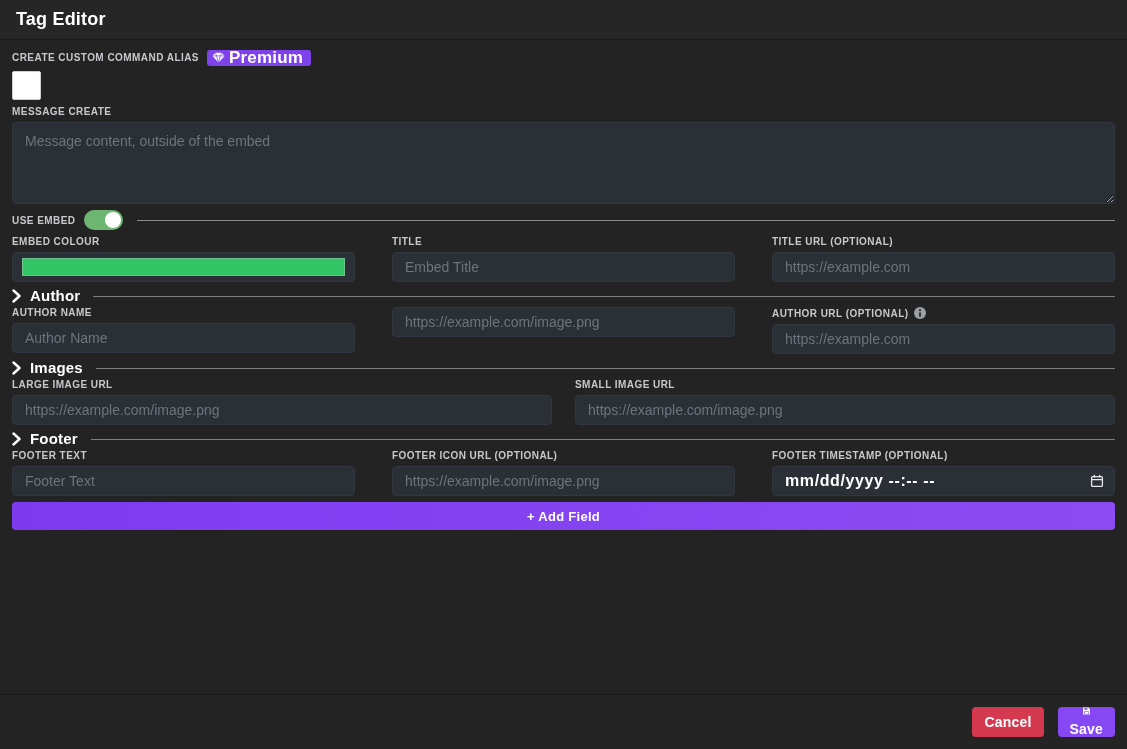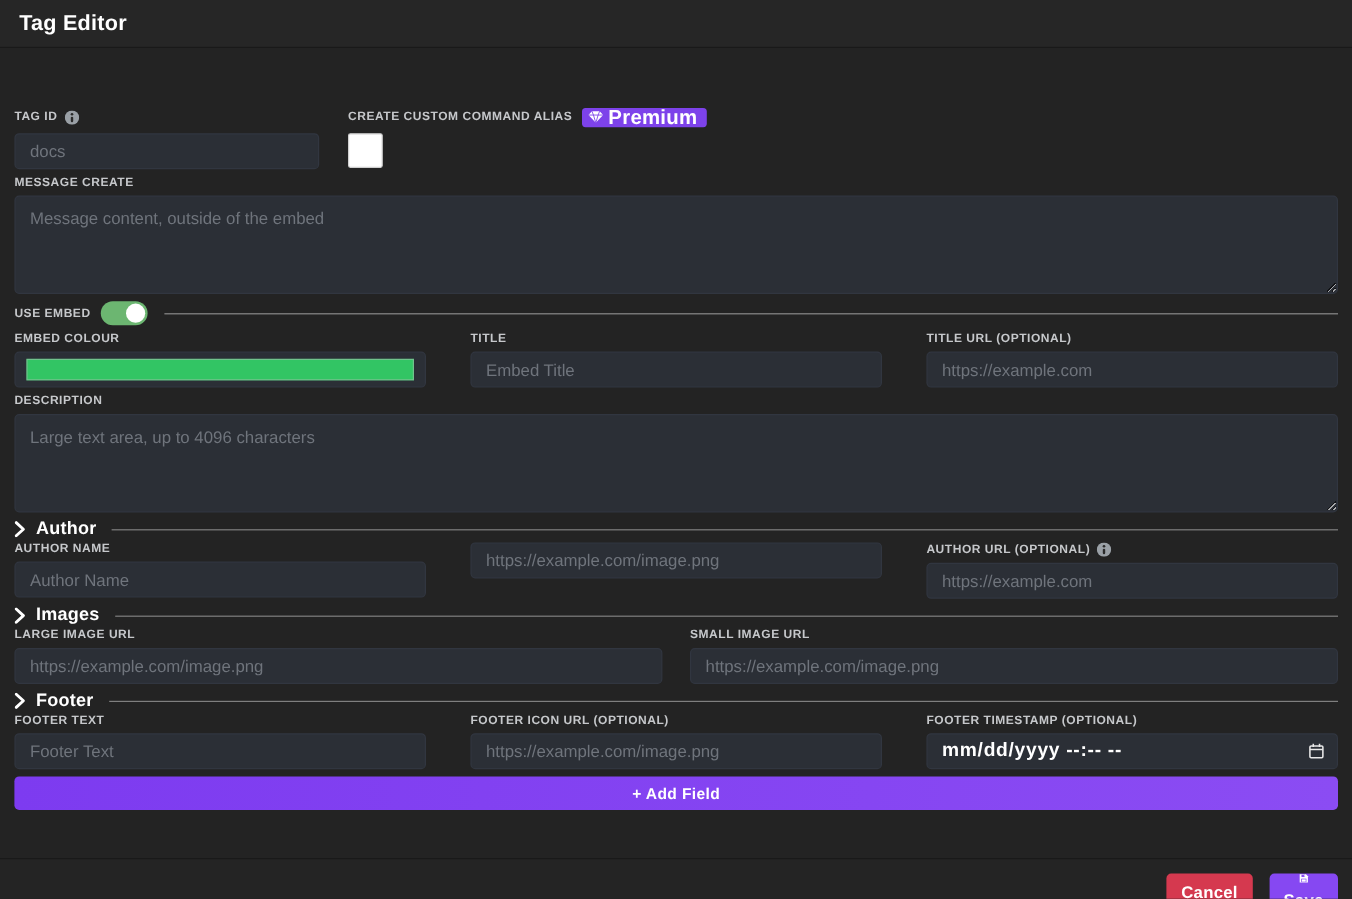--- a/index.html
+++ b/index.html
@@ -3,21 +3,21 @@
 <meta charset="utf-8">
 <style>
   * { box-sizing: border-box; margin: 0; padding: 0; }
   html,body { width:1127px; height:749px; }
   body {
     background:#232323;
     font-family:"Liberation Sans", sans-serif;
     overflow:hidden;
     color:#e8e8e8;
   }
-  .app { display:flex; flex-direction:column; height:749px;gap:40px; }
+  .app { display:flex; flex-direction:column; height:749px; }
 
   
   .app-header {
     height:40px; flex:0 0 40px;
     background:#262626; border-bottom:1px solid #191919;
     display:flex; align-items:center; padding:0 16px;
   }
   .app-title { color:#ffffff; font-size:18px; font-weight:700; letter-spacing:.2px; }
 
   
@@ -134,31 +134,20 @@
 
 <div class="app">
 
   <div class="app-header">
     <div class="app-title">Tag Editor</div>
   </div>
 
   <div class="content">
 
     <div class="row-top">
-      <div class="col-tagid">
-        <div class="field-label">
-          <span>TAG ID</span>
-          <svg class="info-icon" viewBox="0 0 12 12">
-            <circle cx="6" cy="6" r="6" fill="#9aa0a6"></circle>
-            <circle cx="6" cy="3.2" r="1.1" fill="#2a2a2a"></circle>
-            <rect x="5" y="5.2" width="2" height="4.6" rx="1" fill="#2a2a2a"></rect>
-          </svg>
-        </div>
-        <input class="text-input" type="text" placeholder="docs" style="">
-      </div>
       <div class="col-alias">
         <div class="field-label">
           <span>CREATE CUSTOM COMMAND ALIAS</span>
           <span class="premium-badge">
             <svg class="gem-icon" viewBox="0 0 16 13">
               <path d="M4 0.5 h8 l3.5 4 L8 12.5 L0.5 4.5 z" fill="#ffffff"></path>
               <path d="M0.5 4.5 h15 M4 0.5 L5.6 4.5 L8 12.5 M12 0.5 L10.4 4.5 L8 12.5" stroke="#7d42ea" stroke-width="0.9" fill="none"></path>
             </svg>
             <span>Premium</span>
           </span>
@@ -200,26 +189,20 @@
         <input class="text-input" type="text" placeholder="Embed Title" style="">
       </div>
       <div>
         <div class="field-label">
           <span>TITLE URL (OPTIONAL)</span>
         </div>
         <input class="text-input" type="text" placeholder="https://example.com" style="">
       </div>
     </div>
 
-    <div class="field-block">
-      <div class="field-label">
-        <span>DESCRIPTION</span>
-      </div>
-      <textarea class="text-input" placeholder="Large text area, up to 4096 characters" style=""></textarea>
-    </div>
 
     <div class="section-head">
       <span class="chevron-wrap">
         <svg viewBox="0 0 9 14" width="9" height="14">
             <path d="M1.5 1.5 L7.5 7 L1.5 12.5" stroke="#ffffff" stroke-width="2.4" fill="none" stroke-linecap="round" stroke-linejoin="round"></path>
           </svg>
       </span>
       <span class="section-title">Author</span>
       <div class="section-line"></div>
     </div>

